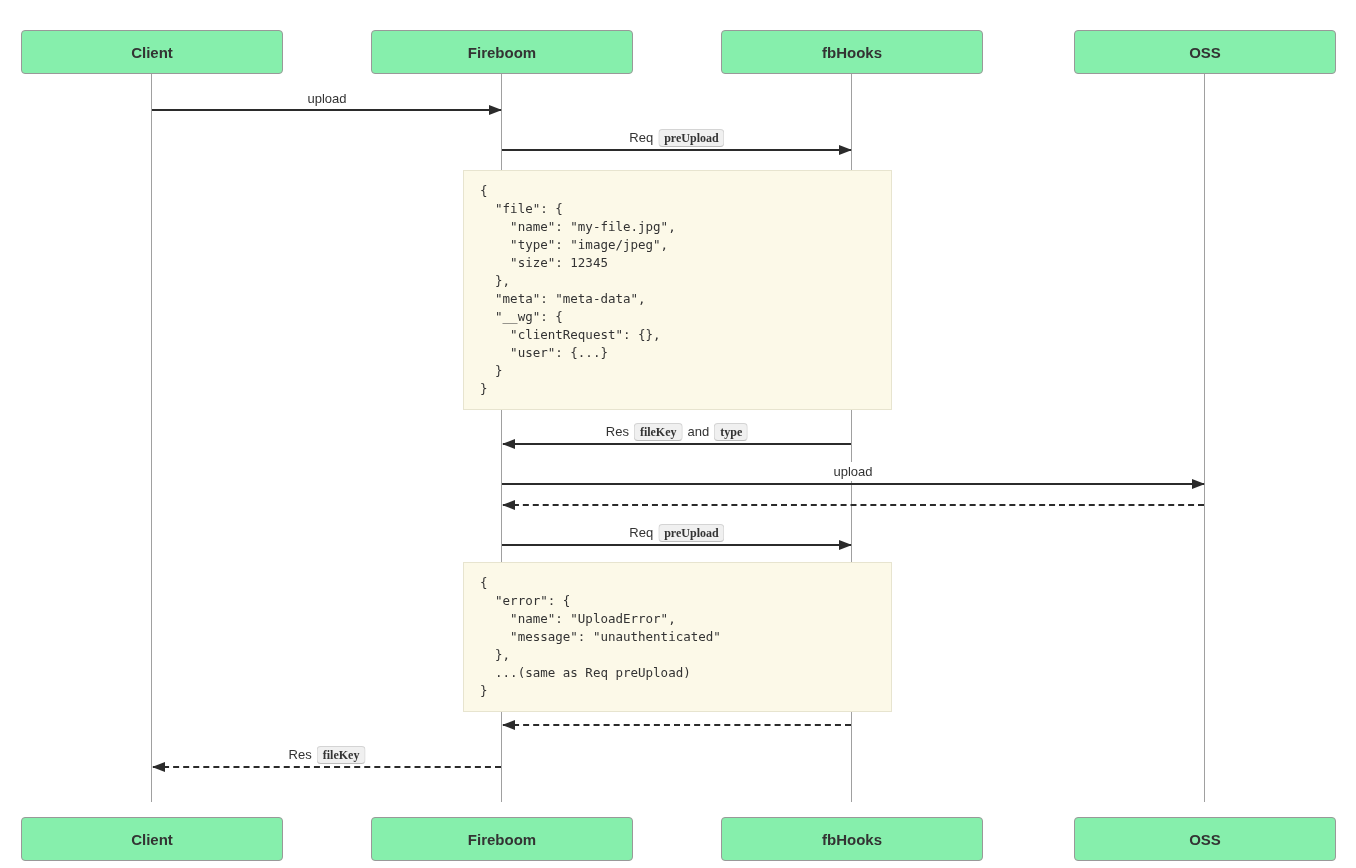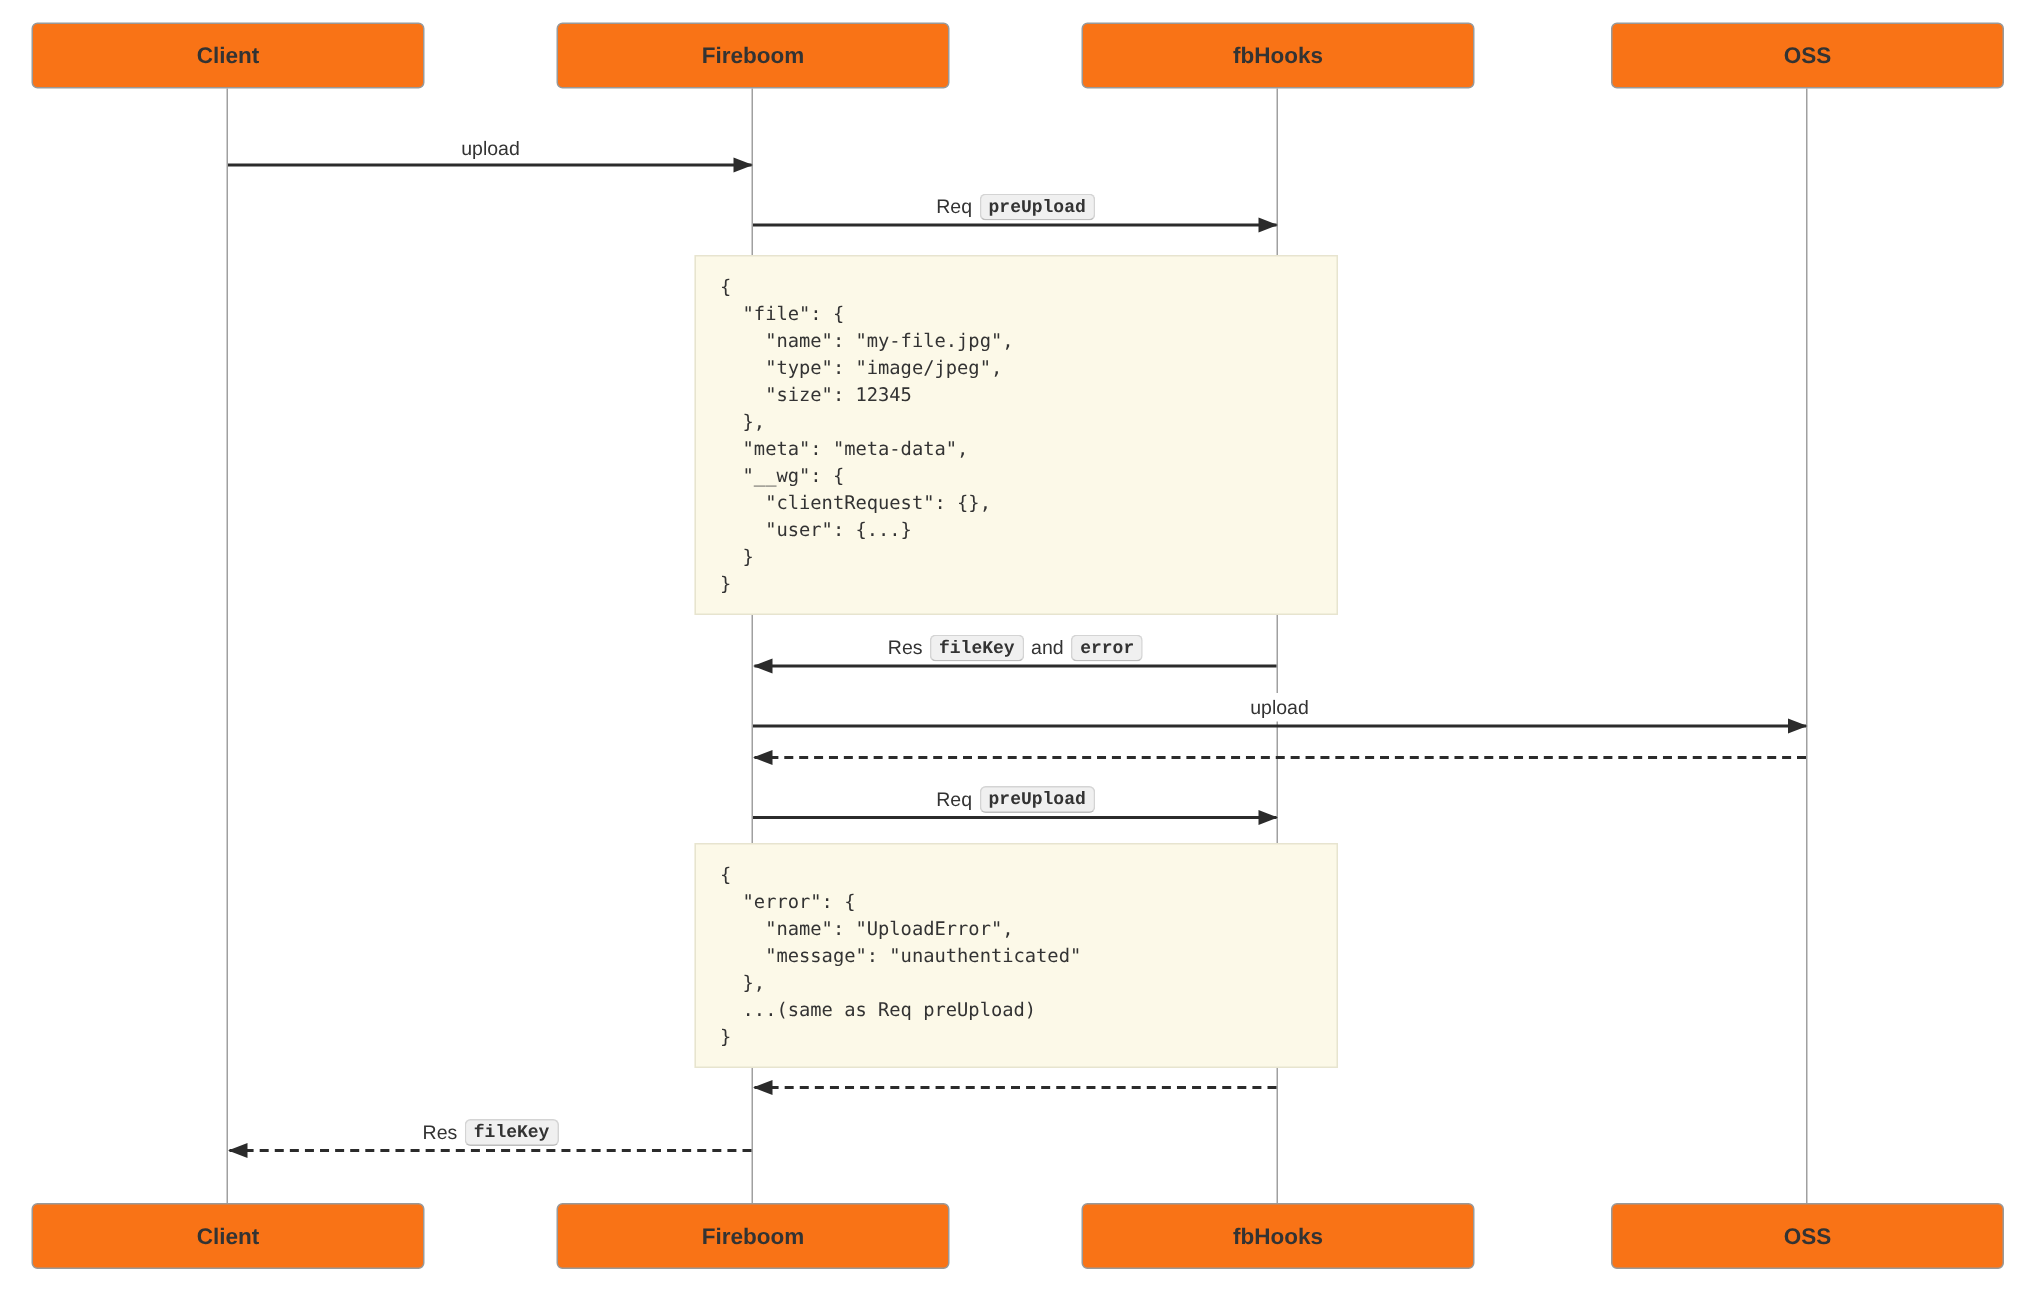--- a/index.html
+++ b/index.html
@@ -2,23 +2,23 @@
 <html><head>
 <meta charset="utf-8">
 <style>
   html,body { margin:0; padding:0; background:#ffffff; }
   #canvas {
     position:relative; width:1356px; height:868px; background:#ffffff;
     font-family:"Liberation Sans", sans-serif; overflow:hidden;
   }
   .actor {
     position:absolute; width:262px; height:44px; box-sizing:border-box;
-    background:#f97316; border:1px solid #999999; border-radius:4px;
+    background:#86efac; border:1px solid #999999; border-radius:4px;
     display:flex; align-items:center; justify-content:center;
-    font-weight:bold; font-size:15px; color:#333333;
+    font-weight:bold; font-size:15px; color:#333333;margin-top:15px;
   }
   .lifeline {
     position:absolute; top:59px; height:743px; width:1px; background:#a0a0a0;
   }
   .msg-line { position:absolute; height:0; border-top:2px solid #2b2b2b; }
   .msg-line.dashed { border-top-style:dashed; }
   .head-right {
     position:absolute; width:0; height:0;
     border-left:13px solid #2b2b2b;
     border-top:5px solid transparent; border-bottom:5px solid transparent;
@@ -28,21 +28,21 @@
     border-right:13px solid #2b2b2b;
     border-top:5px solid transparent; border-bottom:5px solid transparent;
   }
   .msg-label {
     position:absolute; transform:translateX(-50%);
     display:flex; align-items:center; gap:5px;
     font-size:13px; color:#333333; white-space:nowrap; background:#ffffff;
     padding:0 3px; line-height:19px;
   }
   .code {
-    font-family:Liberation Mono, monospace; font-weight:bold; font-size:12px;
+    font-family:Liberation Serif, serif; font-weight:bold; font-size:12px;
     color:#333333; background:#f0f0f0; border:1px solid #d4d4d4;
     border-bottom-color:#bdbdbd; border-radius:4px;
     padding:0 5px; line-height:16px; display:inline-block;
   }
   .note {
     position:absolute; left:463px; width:429px; box-sizing:border-box;
     margin:0; background:#fcf9e8; border:1px solid #e7e4cf;
     padding:11px 16px; font-family:"DejaVu Sans Mono", monospace;
     font-size:12.5px; line-height:18px; color:#333333; white-space:pre;
   }
@@ -93,21 +93,21 @@
   "__wg": {
     "clientRequest": {},
     "user": {...}
   }
 }</pre>
 
   <div class="msg-label" style="left:677px;top:422px;">
     <span>Res</span>
       <span class="code">fileKey</span>
       <span>and</span>
-      <span class="code">error</span>
+      <span class="code">type</span>
   </div>
   <div class="msg-line" style="left:503px;top:443px;width:348px;"></div>
   <div class="head-left" style="left:502px;top:439px;"></div>
 
   <div class="msg-label" style="left:853px;top:462px;">
       <span>upload</span>
     </div>
   <div class="msg-line" style="left:502px;top:483px;width:702px;"></div>
   <div class="head-right" style="left:1192px;top:479px;"></div>
 

